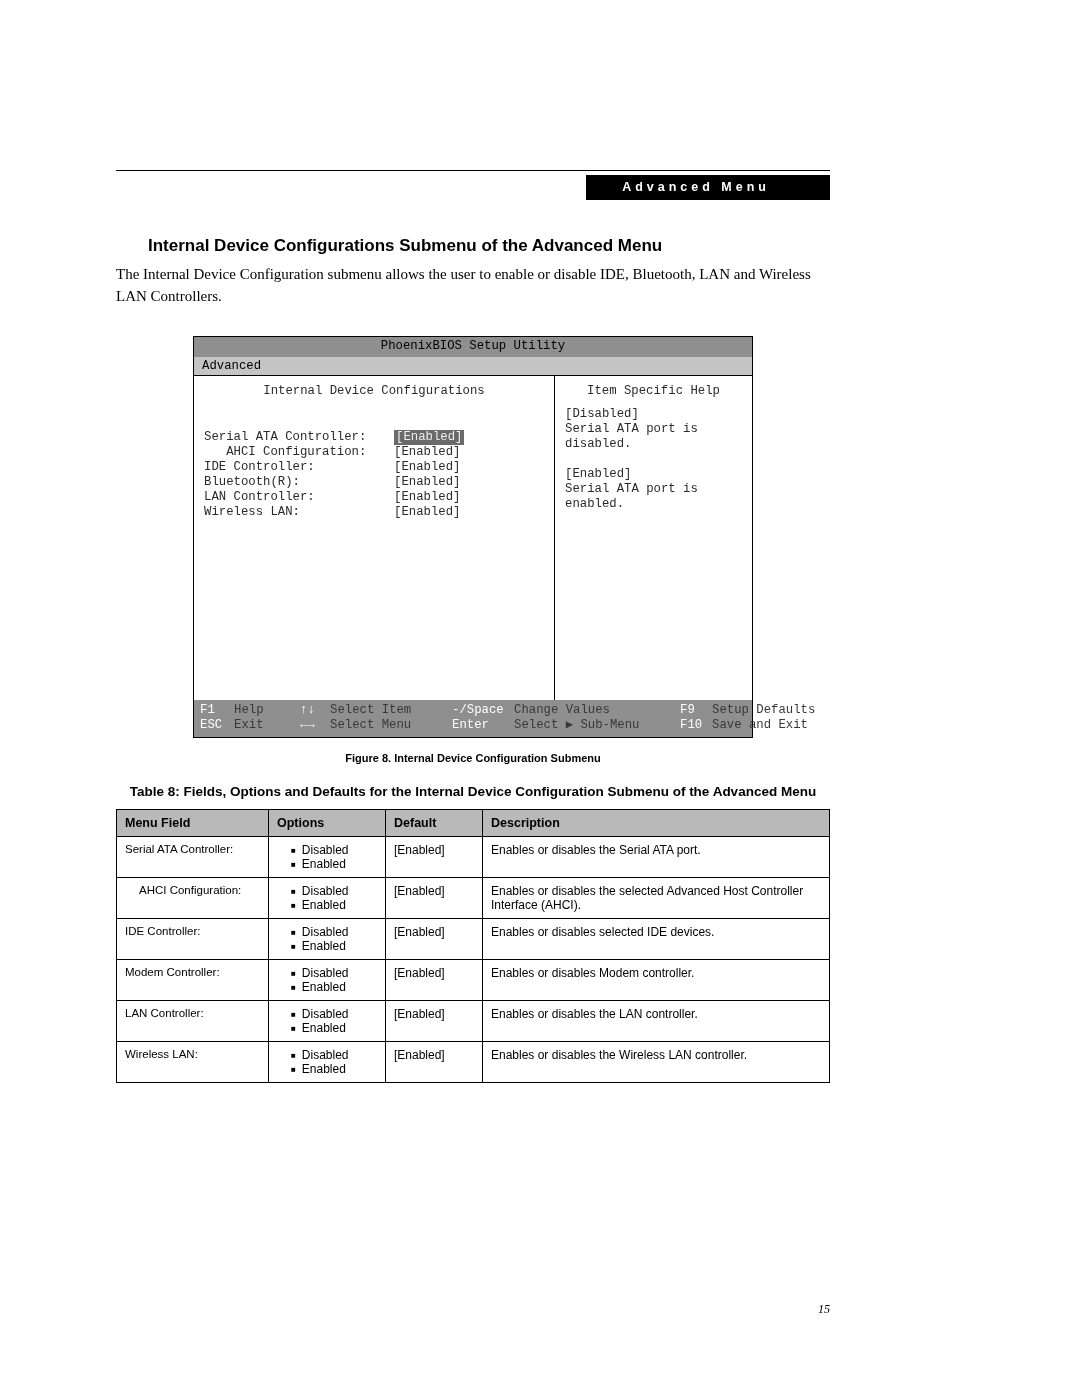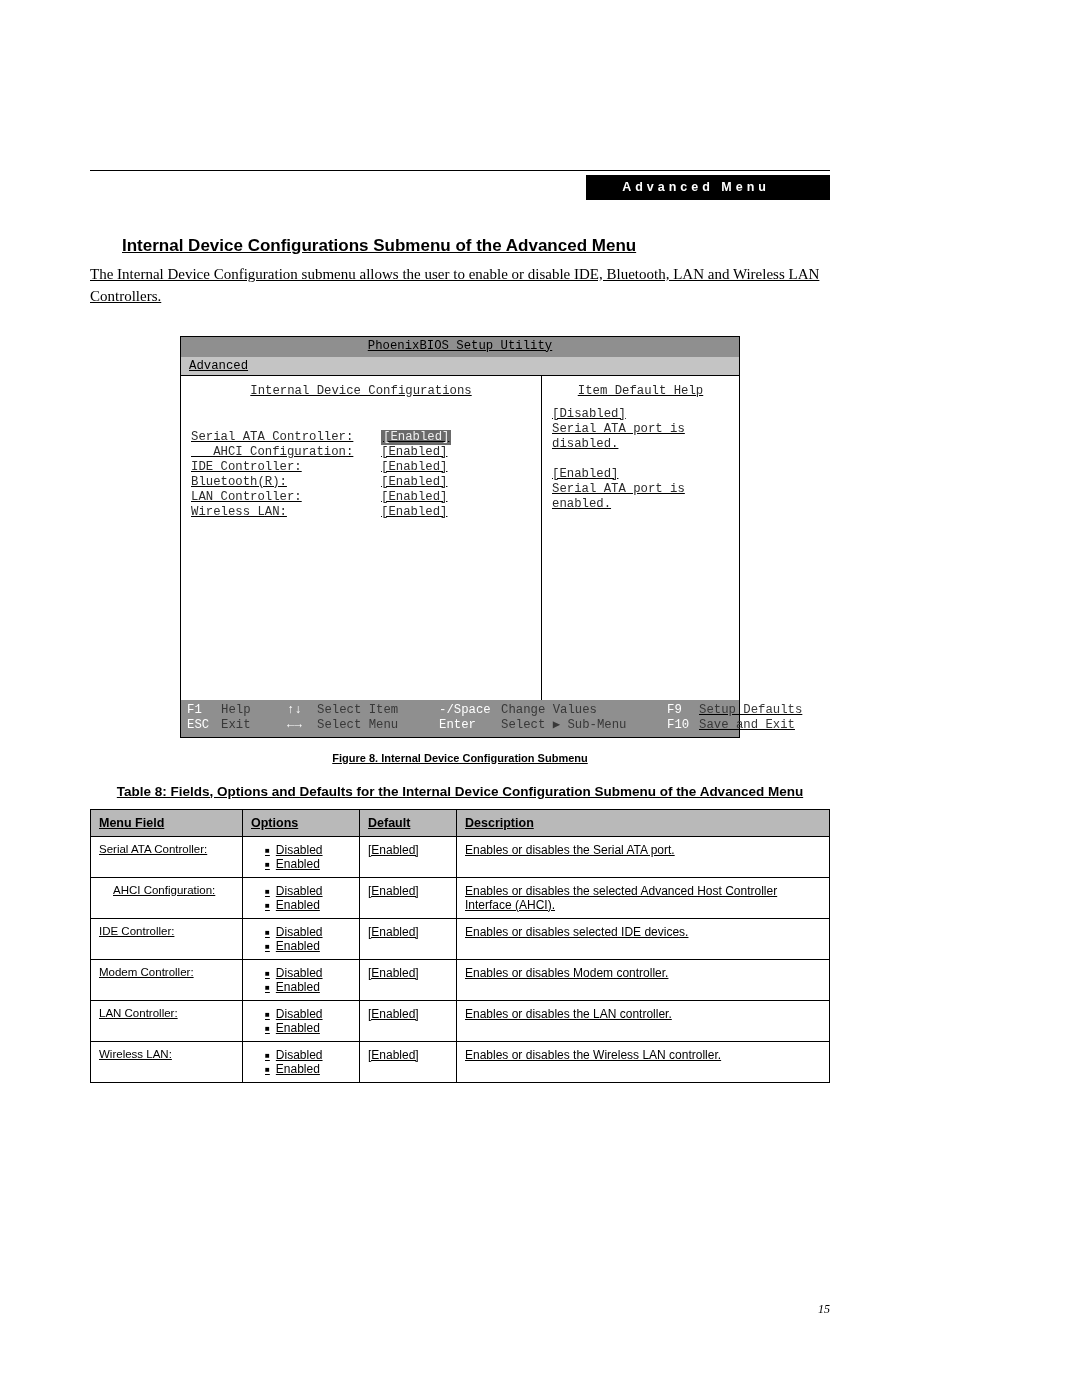--- a/index.html
+++ b/index.html
@@ -7,22 +7,21 @@
     padding: 0;
     background: #fff;
     font-family: Georgia, 'Times New Roman', serif;
     color: #000;
   }
   .page {
     width: 980px;
     min-height: 1397px;
     position: relative;
     box-sizing: border-box;
-    padding: 170px 150px 60px 90px;
-    text-decoration: underline;
+    padding: 170px 150px 60px 116px;
   }
   .top-rule {
     border-top: 1.2px solid #000;
     height: 6px;
   }
   .bar-row {
     display: flex;
     justify-content: flex-end;
     margin-top: -2px;
   }
@@ -225,21 +224,21 @@
                 <span class="field-label">LAN Controller:</span>
                 <span class="field-value">[Enabled]</span>
               </div>
               <div class="field-line">
                 <span class="field-label">Wireless LAN:</span>
                 <span class="field-value">[Enabled]</span>
               </div>
             </div>
         </div>
         <div class="right-pane">
-          <div class="pane-header">Item Default Help</div>
+          <div class="pane-header">Item Specific Help</div>
           <div class="pane-content help-text">[Disabled]
 Serial ATA port is
 disabled.
 
 [Enabled]
 Serial ATA port is
 enabled.</div>
         </div>
       </div>
       <div class="footer">

